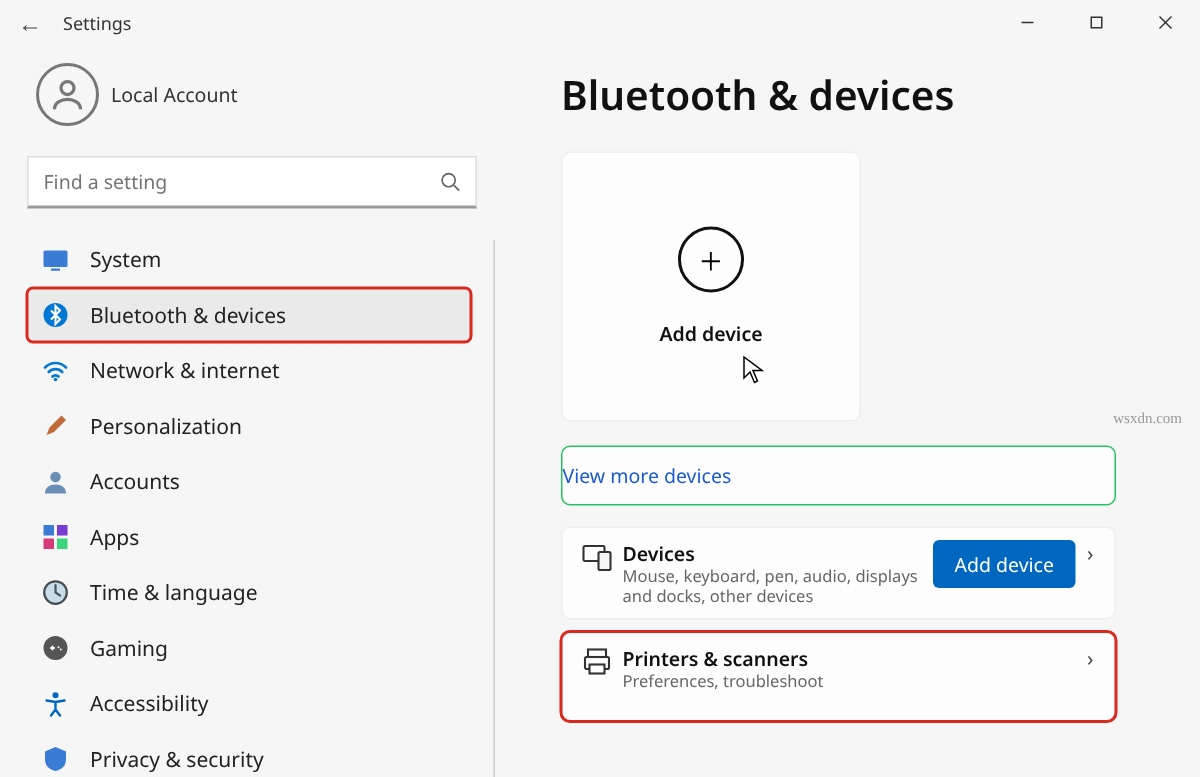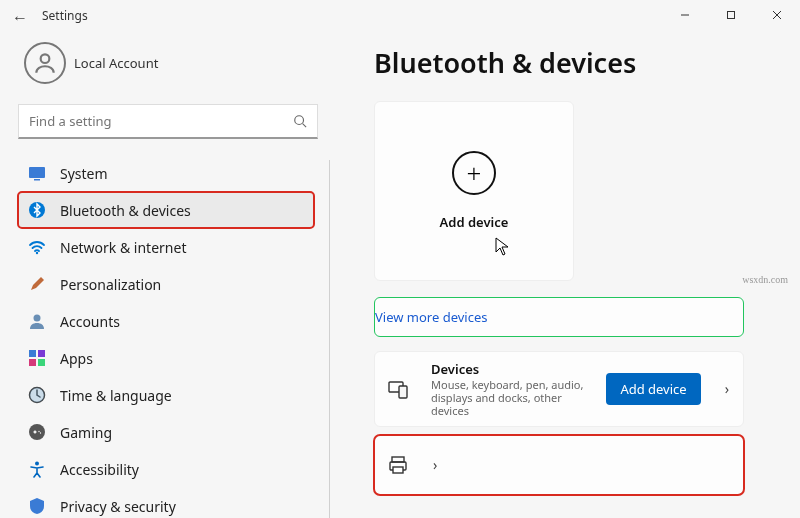--- a/index.html
+++ b/index.html
@@ -37,21 +37,21 @@
   .main { flex: 1; padding: 14px 36px 0 44px; display: flex; flex-direction: column; }
   .page-title { font-size: 27px; font-weight: 600; color: #111; margin-bottom: 20px; }
 
   .add-card { width: 200px; height: 180px; background: #fdfdfd; border: 1px solid #eee; border-radius: 6px; display: flex; flex-direction: column; align-items: center; justify-content: center; gap: 18px; margin-bottom: 16px; position: relative; }
   .add-circle { width: 44px; height: 44px; border: 2px solid #111; border-radius: 50%; display: flex; align-items: center; justify-content: center; font-size: 26px; font-weight: 300; }
   .add-label { font-size: 13px; font-weight: 600; color: #111; }
   .cursor { position: absolute; left: 120px; top: 135px; }
 
   .view-more { width: 370px; height: 40px; background: #fdfdfd; border: 1px solid #22c55e; border-radius: 6px; display: flex; align-items: center; color: #1a5bd0; font-size: 13px; margin-bottom: 14px; }
 
-  .setting-row { width: 370px; min-height: 60px; background: #fdfdfd; border: 1px solid #eee; border-radius: 6px; display: flex; align-items: center; padding: 8px 12px; gap: 22px; margin-bottom: 8px; }
+  .setting-row { width: 370px; min-height: 60px; background: #fdfdfd; border: 1px solid #eee; border-radius: 6px; display: flex; align-items: flex-start; padding: 8px 12px; gap: 6px; margin-bottom: 8px; }
   .setting-row .ricon { width: 22px; height: 22px; display: flex; align-items: center; justify-content: center; }
   .setting-row .rtext { flex: 1; display: flex; flex-direction: column; }
   .setting-row .rtitle { font-size: 13px; font-weight: 600; color: #111; }
   .setting-row .rsub { font-size: 11px; color: #666; line-height: 1.2; }
   .pill-btn { background: #0067c0; color: #fff; border: none; border-radius: 4px; padding: 7px 14px; font-size: 13px; cursor: pointer; }
   .chev { font-size: 14px; color: #444; padding: 0 2px; }
 
   .watermark { position: absolute; right: 12px; top: 274px; font-size: 10px; color: #999; writing-mode: horizontal-tb; font-family: Liberation Serif, serif; }
 </style>
 </head>
@@ -233,20 +233,24 @@
       </div>
 
       <div class="setting-row highlight-red">
         <span class="ricon">
           <svg viewBox="0 0 22 22">
               <rect x="5" y="3" width="12" height="5" fill="none" stroke="#333" stroke-width="1.4"></rect>
               <rect x="3" y="8" width="16" height="8" rx="1" fill="none" stroke="#333" stroke-width="1.4"></rect>
               <rect x="6" y="13" width="10" height="6" fill="#fff" stroke="#333" stroke-width="1.4"></rect>
             </svg>
         </span>
+        <div class="rtext">
+          <span class="rtitle">Printers &amp; scanners</span>
+          <span class="rsub">Preferences, troubleshoot</span>
+        </div>
         <span class="chev">›</span>
       </div>
 
     </div>
   </div>
 
   <span class="watermark">wsxdn.com</span>
 </div>
 
 </body></html>

